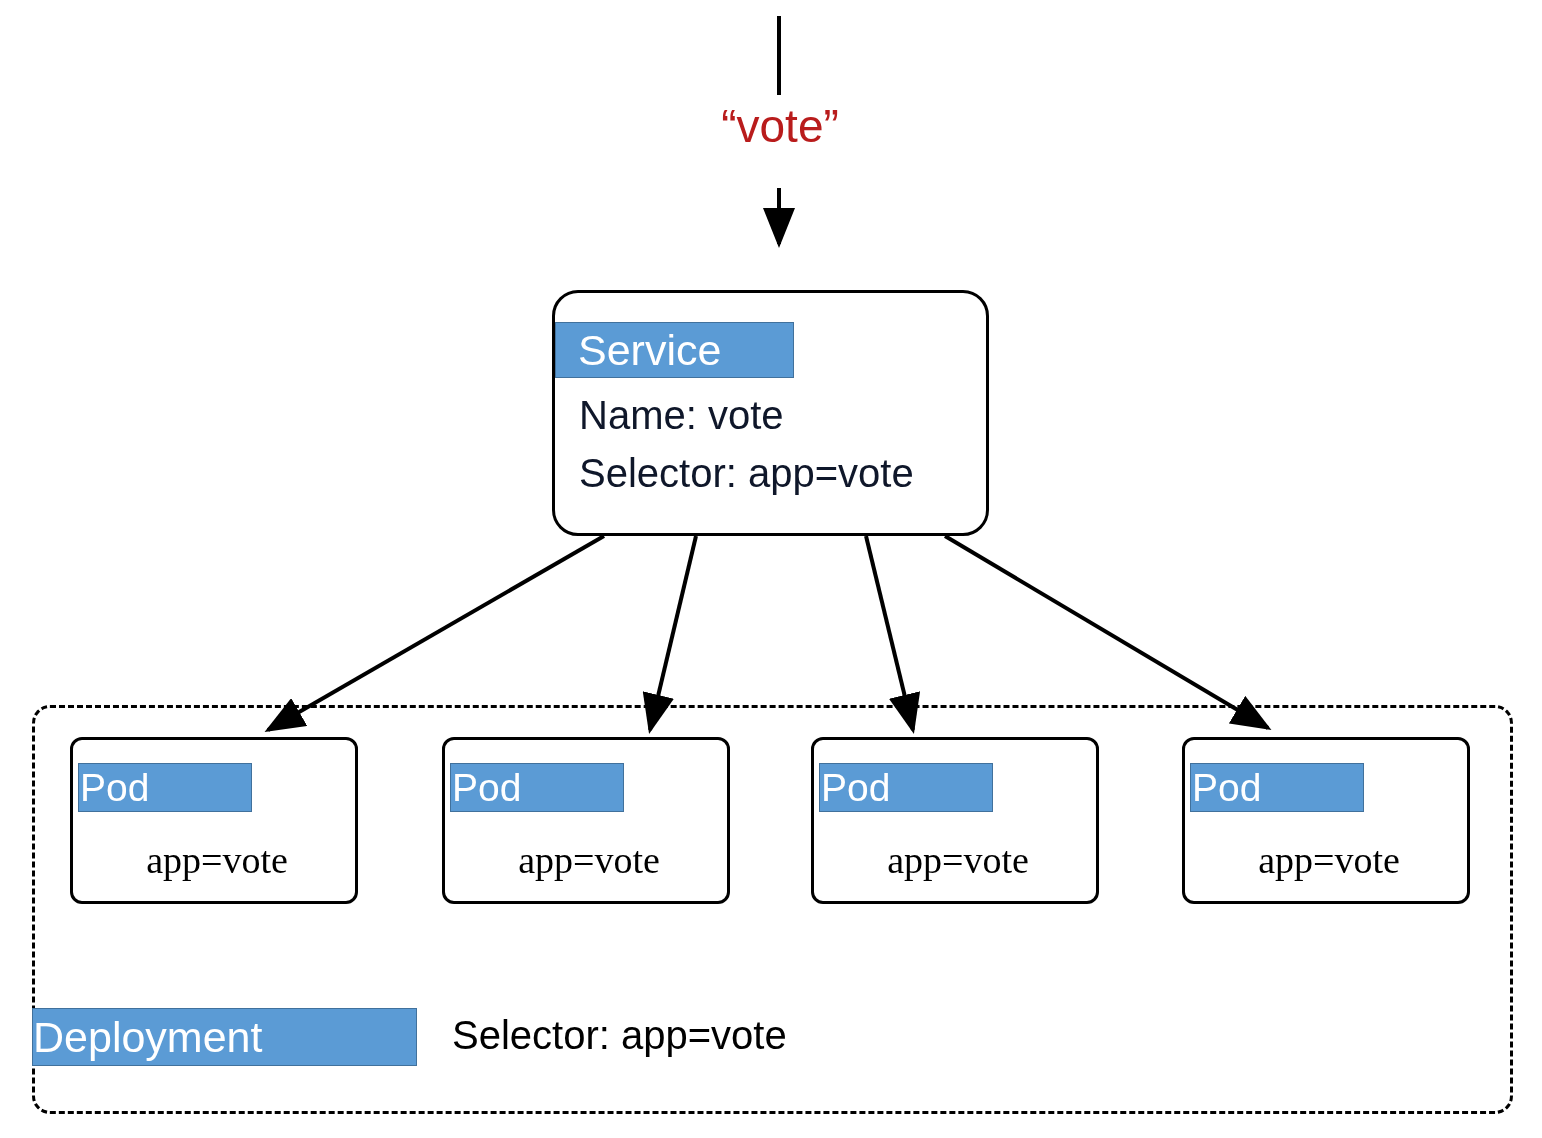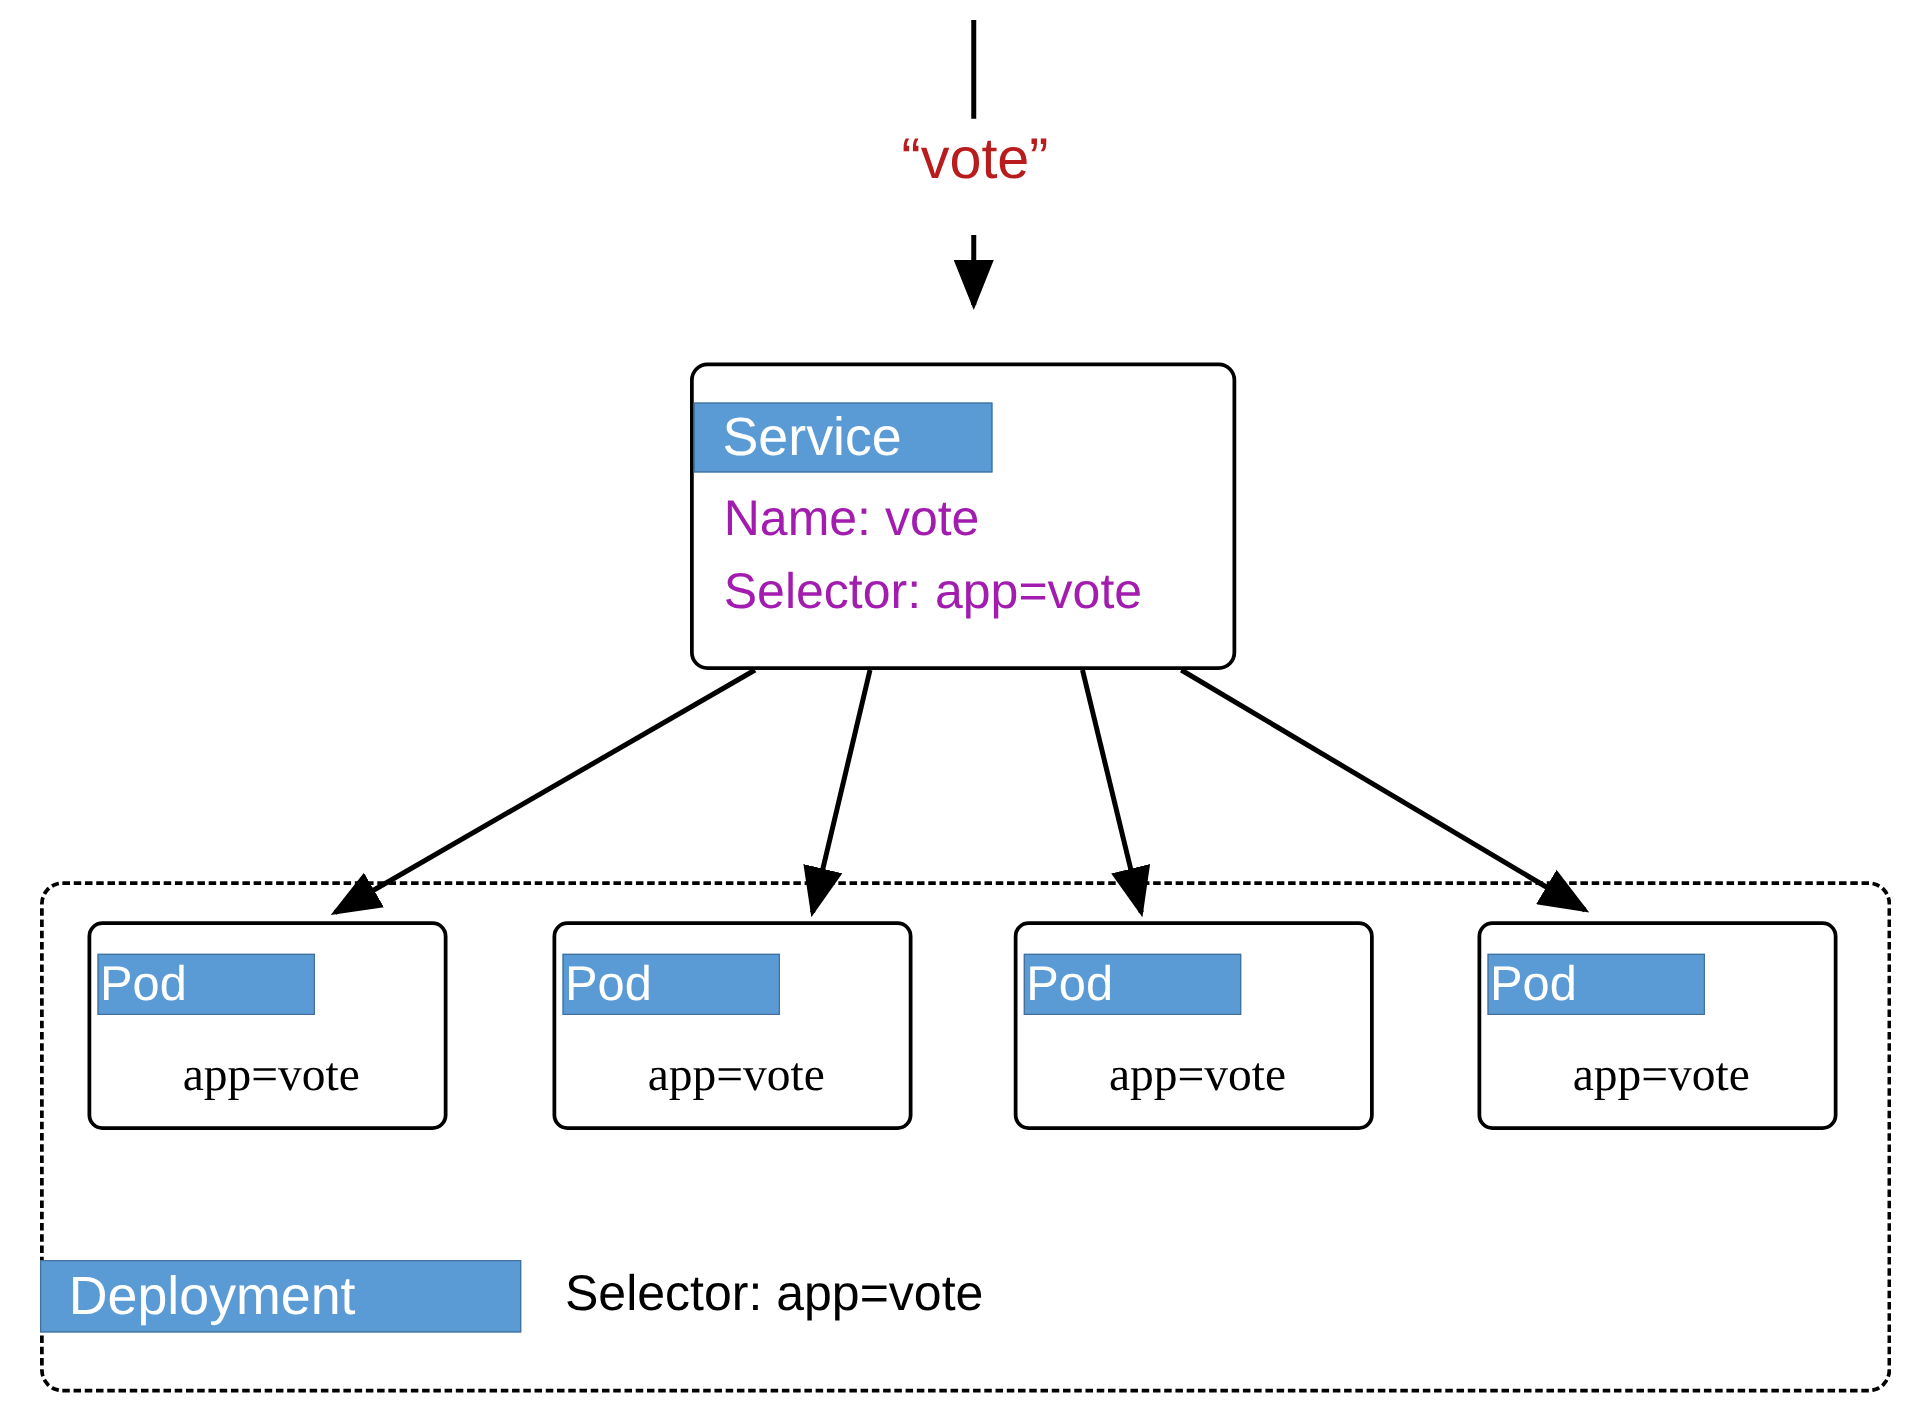--- a/index.html
+++ b/index.html
@@ -43,21 +43,21 @@
     color: #b91c1c;
     white-space: nowrap;
   }
 
   
   .res-box {
     position: absolute;
     box-sizing: border-box;
     background: #ffffff;
     border: 3px solid #000000;
-    border-radius: 14px;
+    border-radius: 26px;
   }
 
   #service-box {
     left: 552px;
     top: 290px;
     width: 437px;
     height: 246px;
   }
 
   .pod-box {
@@ -101,21 +101,21 @@
     height: 49px;
     padding-left: 1px;
     font-size: 39px;
   }
 
   
   .svc-line {
     position: absolute;
     left: 24px;
     font-size: 40px;
-    color: #a21caf;
+    color: #0f172a;
     white-space: nowrap;
     text-align: center;
   }
   #service-name-line     { top: 100px; }
   #service-selector-line { top: 158px; }
 
   .pod-label {
     position: absolute;
     left: 0;
     top: 98px;
@@ -139,21 +139,20 @@
     border-radius: 18px;
     background: transparent;
   }
 
   #deployment-badge {
     position: absolute;
     left: 32px;
     top: 1008px;
     width: 385px;
     height: 58px;
-    padding-left: 22px;
     font-size: 43px;
   }
 
   #deployment-selector {
     position: absolute;
     left: 452px;
     top: 1013px;
     font-size: 40px;
     color: #000000;
     white-space: nowrap;

